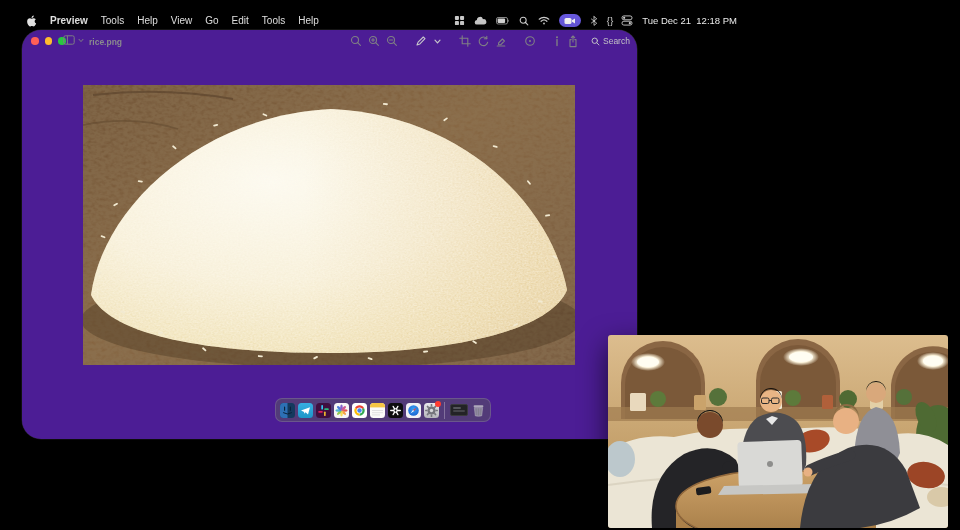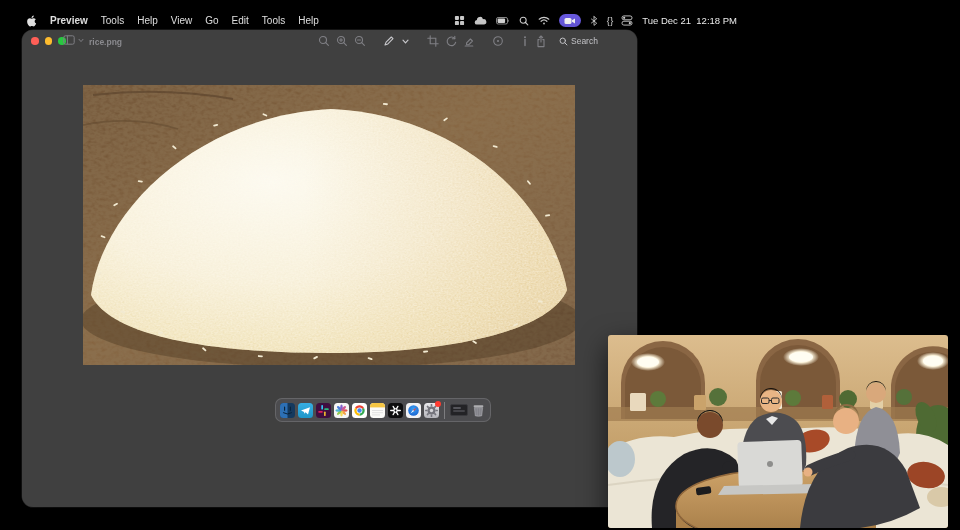--- a/index.html
+++ b/index.html
@@ -11,28 +11,28 @@
   .menu-left { position:absolute; left:27px; top:15px; display:flex; gap:13px; align-items:center; }
   .menu-item { color:rgba(255,255,255,.92); font-size:10px; line-height:12px; }
   .menu-app  { font-weight:700; }
   .menu-right { position:absolute; right:223px; top:14px; display:flex; gap:9px; align-items:center; }
   .st-ic { display:flex; align-items:center; opacity:.92; }
   .rec-pill { width:22px; height:13px; border-radius:7px; background:#6c5ce7; display:flex; align-items:center; justify-content:center; }
   .braces { color:rgba(255,255,255,.9); font-size:9px; letter-spacing:-1px; }
   .clock { color:rgba(255,255,255,.92); font-size:9.5px; white-space:pre; }
 
   
-  .pw { position:absolute; left:22px; top:30px; width:615px; height:477px; background:#404040;
-        border-radius:11px; box-shadow:0 16px 42px rgba(0,0,0,.6), 0 0 0 .5px rgba(255,255,255,.18); }
+  .pw { position:absolute; left:22px; top:30px; width:615px; height:409px; background:#4c1d95;
+        border-radius:19px; box-shadow:0 16px 42px rgba(0,0,0,.6), 0 0 0 .5px rgba(255,255,255,.18); }
   .titlebar { position:absolute; left:0; top:0; right:0; height:22px; }
   .winbtns { position:absolute; left:9px; top:7px; display:flex; gap:6px; }
   .wb { width:7.5px; height:7.5px; border-radius:50%; }
   .sidebar-btn { position:absolute; left:41px; top:5px; display:flex; gap:3px; align-items:center; color:#7e7e83; }
   .win-title { position:absolute; left:67px; top:6.5px; font-size:8.5px; font-weight:700; color:#8a8a8e; }
-  .toolbar { position:absolute; left:296px; top:4px; display:flex; align-items:center; gap:6px; height:14px; }
+  .toolbar { position:absolute; left:328px; top:4px; display:flex; align-items:center; gap:6px; height:14px; }
   .tb { display:flex; align-items:center; }
   .tb-gap { width:5px; }
   .search-group { display:flex; align-items:center; gap:3px; margin-left:6px; }
   .search-label { font-size:8.5px; color:#c2c2c6; }
 
   .rice-wrap { position:absolute; left:61px; top:55px; width:492px; height:280px; }
 
   
   .dock { position:absolute; left:275px; top:398px; height:24px; display:flex; align-items:center;
           gap:3px; padding:0 4px; background:rgba(88,88,94,.52); border:.5px solid rgba(255,255,255,.14);

